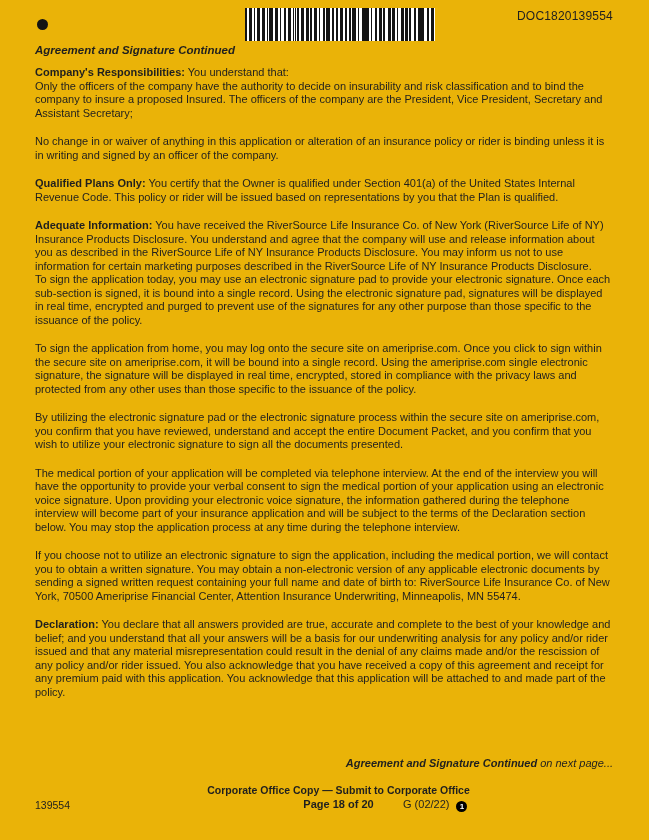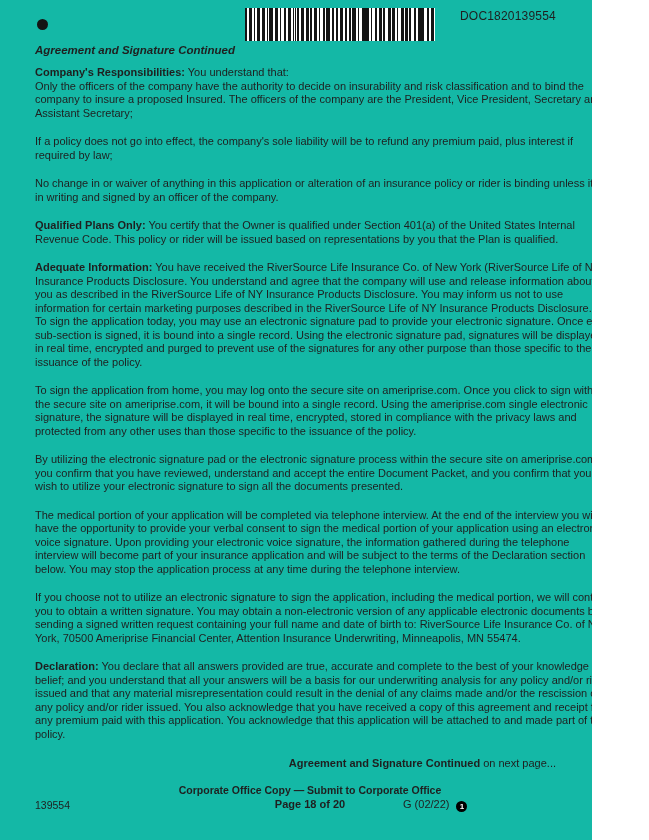--- a/index.html
+++ b/index.html
@@ -1,19 +1,19 @@
 <!DOCTYPE html>
 <html><head>
 <meta charset="utf-8">
 <style>
   html,body { margin:0; padding:0; background:#ffffff; }
   .page {
     position:relative;
-    width:592px; height:840px;
-    background:#14b8a6;
+    width:649px; height:840px;
+    background:#eab308;
     font-family:"Liberation Sans", sans-serif;
     color:#1f1f1f;
     overflow:hidden;
   }
   .bullet {
     position:absolute; left:37px; top:19px;
     width:11px; height:11px; border-radius:50%;
     background:#141414;
   }
   .barcode {
@@ -35,21 +35,21 @@
   .body {
     position:absolute; top:66px; left:35px; width:579px;
     font-size:11px; line-height:13.5px;
     text-align:left;
   }
   .para { margin:15px 0 0 0; }
   .para.first, .para.tight { margin-top:0; }
   .lead { font-weight:bold; }
   .continue-note {
     position:absolute; top:757px; right:36px;
-    font-size:11px; white-space:nowrap;
+    font-size:11px; font-style:italic; white-space:nowrap;
   }
   .continue-note .bold-part { font-weight:bold; }
   .footer-line1 {
     position:absolute; top:784px; left:28px; right:0;
     text-align:center; font-weight:bold; font-size:10.5px;
   }
   .form-number {
     position:absolute; top:799px; left:35px; font-size:10.5px;text-align:right;
   }
   .page-label {
@@ -73,21 +73,20 @@
 
   <span class="bullet"></span>
   <div class="barcode"></div>
   <div class="doc-number">DOC1820139554</div>
 
   <h1 class="title">Agreement and Signature Continued</h1>
 
   <div class="body">
     <p class="para first"><b class="lead">Company's Responsibilities:</b><span> You understand that:</span></p>
     <p class="para tight"><span>Only the officers of the company have the authority to decide on insurability and risk classification and to bind the company to insure a proposed Insured. The officers of the company are the President, Vice President, Secretary and Assistant Secretary;</span></p>
-    <p class="para"><span>If a policy does not go into effect, the company's sole liability will be to refund any premium paid, plus interest if required by law;</span></p>
     <p class="para"><span>No change in or waiver of anything in this application or alteration of an insurance policy or rider is binding unless it is in writing and signed by an officer of the company.</span></p>
     <p class="para"><b class="lead">Qualified Plans Only:</b><span> You certify that the Owner is qualified under Section 401(a) of the United States Internal Revenue Code. This policy or rider will be issued based on representations by you that the Plan is qualified.</span></p>
     <p class="para"><b class="lead">Adequate Information:</b><span> You have received the RiverSource Life Insurance Co. of New York (RiverSource Life of NY) Insurance Products Disclosure. You understand and agree that the company will use and release information about you as described in the RiverSource Life of NY Insurance Products Disclosure. You may inform us not to use information for certain marketing purposes described in the RiverSource Life of NY Insurance Products Disclosure.</span></p>
     <p class="para tight"><span>To sign the application today, you may use an electronic signature pad to provide your electronic signature. Once each sub-section is signed, it is bound into a single record. Using the electronic signature pad, signatures will be displayed in real time, encrypted and purged to prevent use of the signatures for any other purpose than those specific to the issuance of the policy.</span></p>
     <p class="para"><span>To sign the application from home, you may log onto the secure site on ameriprise.com. Once you click to sign within the secure site on ameriprise.com, it will be bound into a single record. Using the ameriprise.com single electronic signature, the signature will be displayed in real time, encrypted, stored in compliance with the privacy laws and protected from any other uses than those specific to the issuance of the policy.</span></p>
     <p class="para"><span>By utilizing the electronic signature pad or the electronic signature process within the secure site on ameriprise.com, you confirm that you have reviewed, understand and accept the entire Document Packet, and you confirm that you wish to utilize your electronic signature to sign all the documents presented.</span></p>
     <p class="para"><span>The medical portion of your application will be completed via telephone interview. At the end of the interview you will have the opportunity to provide your verbal consent to sign the medical portion of your application using an electronic voice signature. Upon providing your electronic voice signature, the information gathered during the telephone interview will become part of your insurance application and will be subject to the terms of the Declaration section below. You may stop the application process at any time during the telephone interview.</span></p>
     <p class="para"><span>If you choose not to utilize an electronic signature to sign the application, including the medical portion, we will contact you to obtain a written signature. You may obtain a non-electronic version of any applicable electronic documents by sending a signed written request containing your full name and date of birth to: RiverSource Life Insurance Co. of New York, 70500 Ameriprise Financial Center, Attention Insurance Underwriting, Minneapolis, MN 55474.</span></p>
     <p class="para"><b class="lead">Declaration:</b><span> You declare that all answers provided are true, accurate and complete to the best of your knowledge and belief; and you understand that all your answers will be a basis for our underwriting analysis for any policy and/or rider issued and that any material misrepresentation could result in the denial of any claims made and/or the rescission of any policy and/or rider issued. You also acknowledge that you have received a copy of this agreement and receipt for any premium paid with this application. You acknowledge that this application will be attached to and made part of the policy.</span></p>
   </div>

